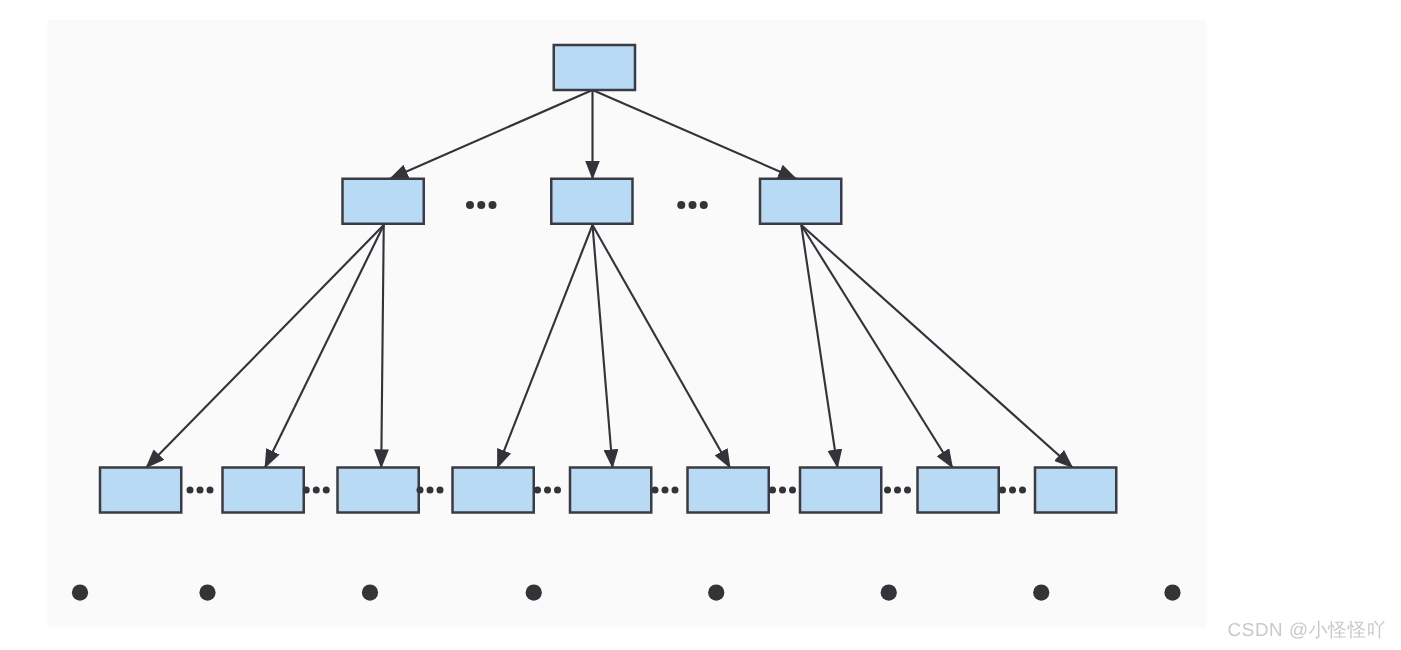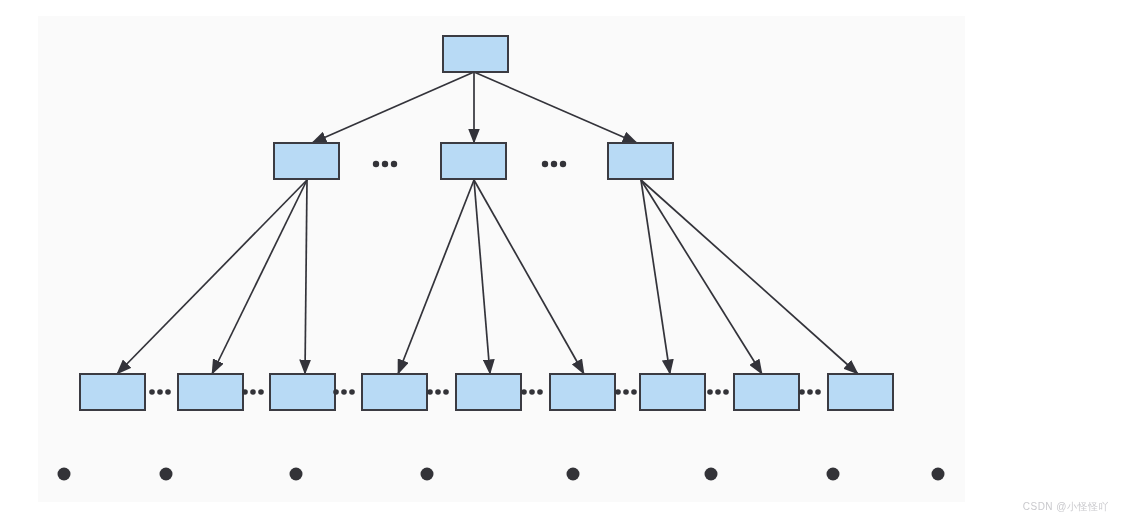--- a/index.html
+++ b/index.html
@@ -45,21 +45,21 @@
     fill: #333338;
   }
   .terminal-dot {
     fill: #333338;
   }
   .watermark {
     position: absolute;
     right: 12px;
     bottom: 6px;
     color: #c9c9cd;
-    font-size: 10px;
+    font-size: 15px;
     font-family: "Liberation Sans", sans-serif;
     letter-spacing: 0.5px;
     white-space: nowrap;
   }
 </style>
 </head>
 <body>
 
 <div id="canvas"></div>
 

